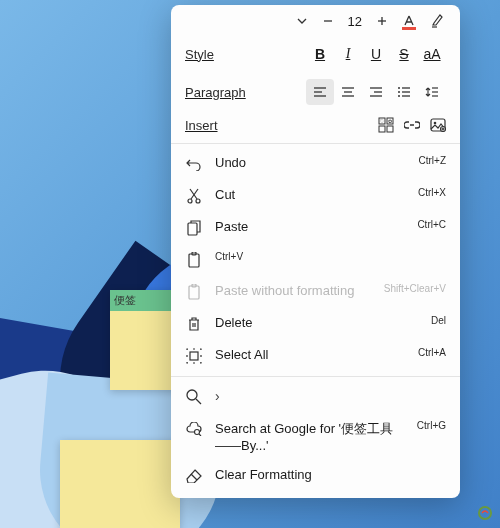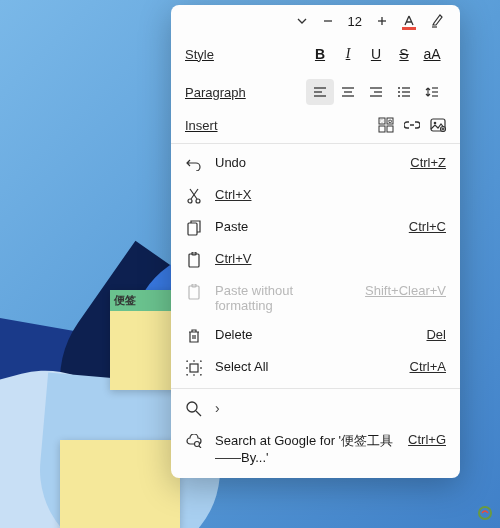--- a/index.html
+++ b/index.html
@@ -27,21 +27,20 @@
   box-shadow: 0 2px 8px rgba(0,0,0,0.2);
   font-size: 12px;
   padding: 4px;
 }
 .sticky-header {
   background: #6ac28e;
   margin: -4px -4px 4px -4px;
   padding: 3px 4px;
   font-size: 11px;
   color: #333;
-  font-weight: bold;
 }
 .sticky-note2 {
   position: absolute;
   left: 60px; top: 440px;
   width: 120px; height: 90px;
   background: #f5e89a;
   box-shadow: 0 2px 8px rgba(0,0,0,0.2);
 }
 .logo {
   position: absolute;
@@ -109,21 +108,21 @@
   padding: 7px 14px;
   cursor: pointer;
   gap: 12px;
 }
 .menu-icon {
   width: 18px; height: 18px;
   display: flex; align-items: center; justify-content: center;
   flex-shrink: 0;
 }
 .menu-label { flex: 1; font-size: 13px; }
-.menu-shortcut { font-size: 13px; color: #2a2a2a; text-decoration: underline; }
+.menu-shortcut { font-size: 10px; color: #2a2a2a; }
 .menu-item.disabled .menu-label,
 .menu-item.disabled .menu-shortcut,
 .menu-item.disabled .menu-icon { color: #b8b8b8; }
 .menu-item.disabled { cursor: default; }
 .chevron { font-size: 14px; color: #444; }
 svg { display: block; }
 .insert-icons { display:flex; gap:10px; align-items:center;}
 </style>
 </head>
 <body>
@@ -280,20 +279,21 @@
 
   <div class="menu-item">
     <span class="menu-icon">
       <svg width="14" height="16" viewBox="0 0 14 16">
           <circle cx="3" cy="13" r="2" fill="none" stroke="#333" stroke-width="1.2"></circle>
           <circle cx="11" cy="13" r="2" fill="none" stroke="#333" stroke-width="1.2"></circle>
           <line x1="4" y1="11" x2="11" y2="1" stroke="#333" stroke-width="1.2"></line>
           <line x1="10" y1="11" x2="3" y2="1" stroke="#333" stroke-width="1.2"></line>
         </svg>
     </span>
+    <span class="menu-label">Cut</span>
     <span class="menu-shortcut">Ctrl+X</span>
   </div>
 
   <div class="menu-item">
     <span class="menu-icon">
       <svg width="14" height="16" viewBox="0 0 14 16">
           <rect x="1" y="3" width="9" height="12" rx="1" fill="none" stroke="#333" stroke-width="1.2"></rect>
           <path d="M4 3 L4 1 L13 1 L13 12 L10 12" fill="none" stroke="#333" stroke-width="1.2"></path>
         </svg>
     </span>
@@ -360,14 +360,23 @@
       <svg width="18" height="14" viewBox="0 0 18 14">
           <path d="M5 10 A3 3 0 0 1 5 4 A4 4 0 0 1 13 4 A3 3 0 0 1 13 10 Z" fill="none" stroke="#333" stroke-width="1.2"></path>
           <circle cx="12" cy="10" r="2.5" fill="#fdfdfd" stroke="#333" stroke-width="1.1"></circle>
           <line x1="14" y1="12" x2="16" y2="14" stroke="#333" stroke-width="1.1"></line>
         </svg>
     </span>
     <span class="menu-label">Search at Google for '便签工具——By...'</span>
     <span class="menu-shortcut">Ctrl+G</span>
   </div>
 
+  <div class="menu-item">
+    <span class="menu-icon">
+      <svg width="16" height="14" viewBox="0 0 16 14">
+          <path d="M9 1 L15 7 L8 14 L2 14 L1 10 Z" fill="none" stroke="#333" stroke-width="1.2"></path>
+          <line x1="5" y1="5" x2="11" y2="11" stroke="#333" stroke-width="1.2"></line>
+        </svg>
+    </span>
+    <span class="menu-label">Clear Formatting</span>
+  </div>
 
 </div>
 
 </body></html>

